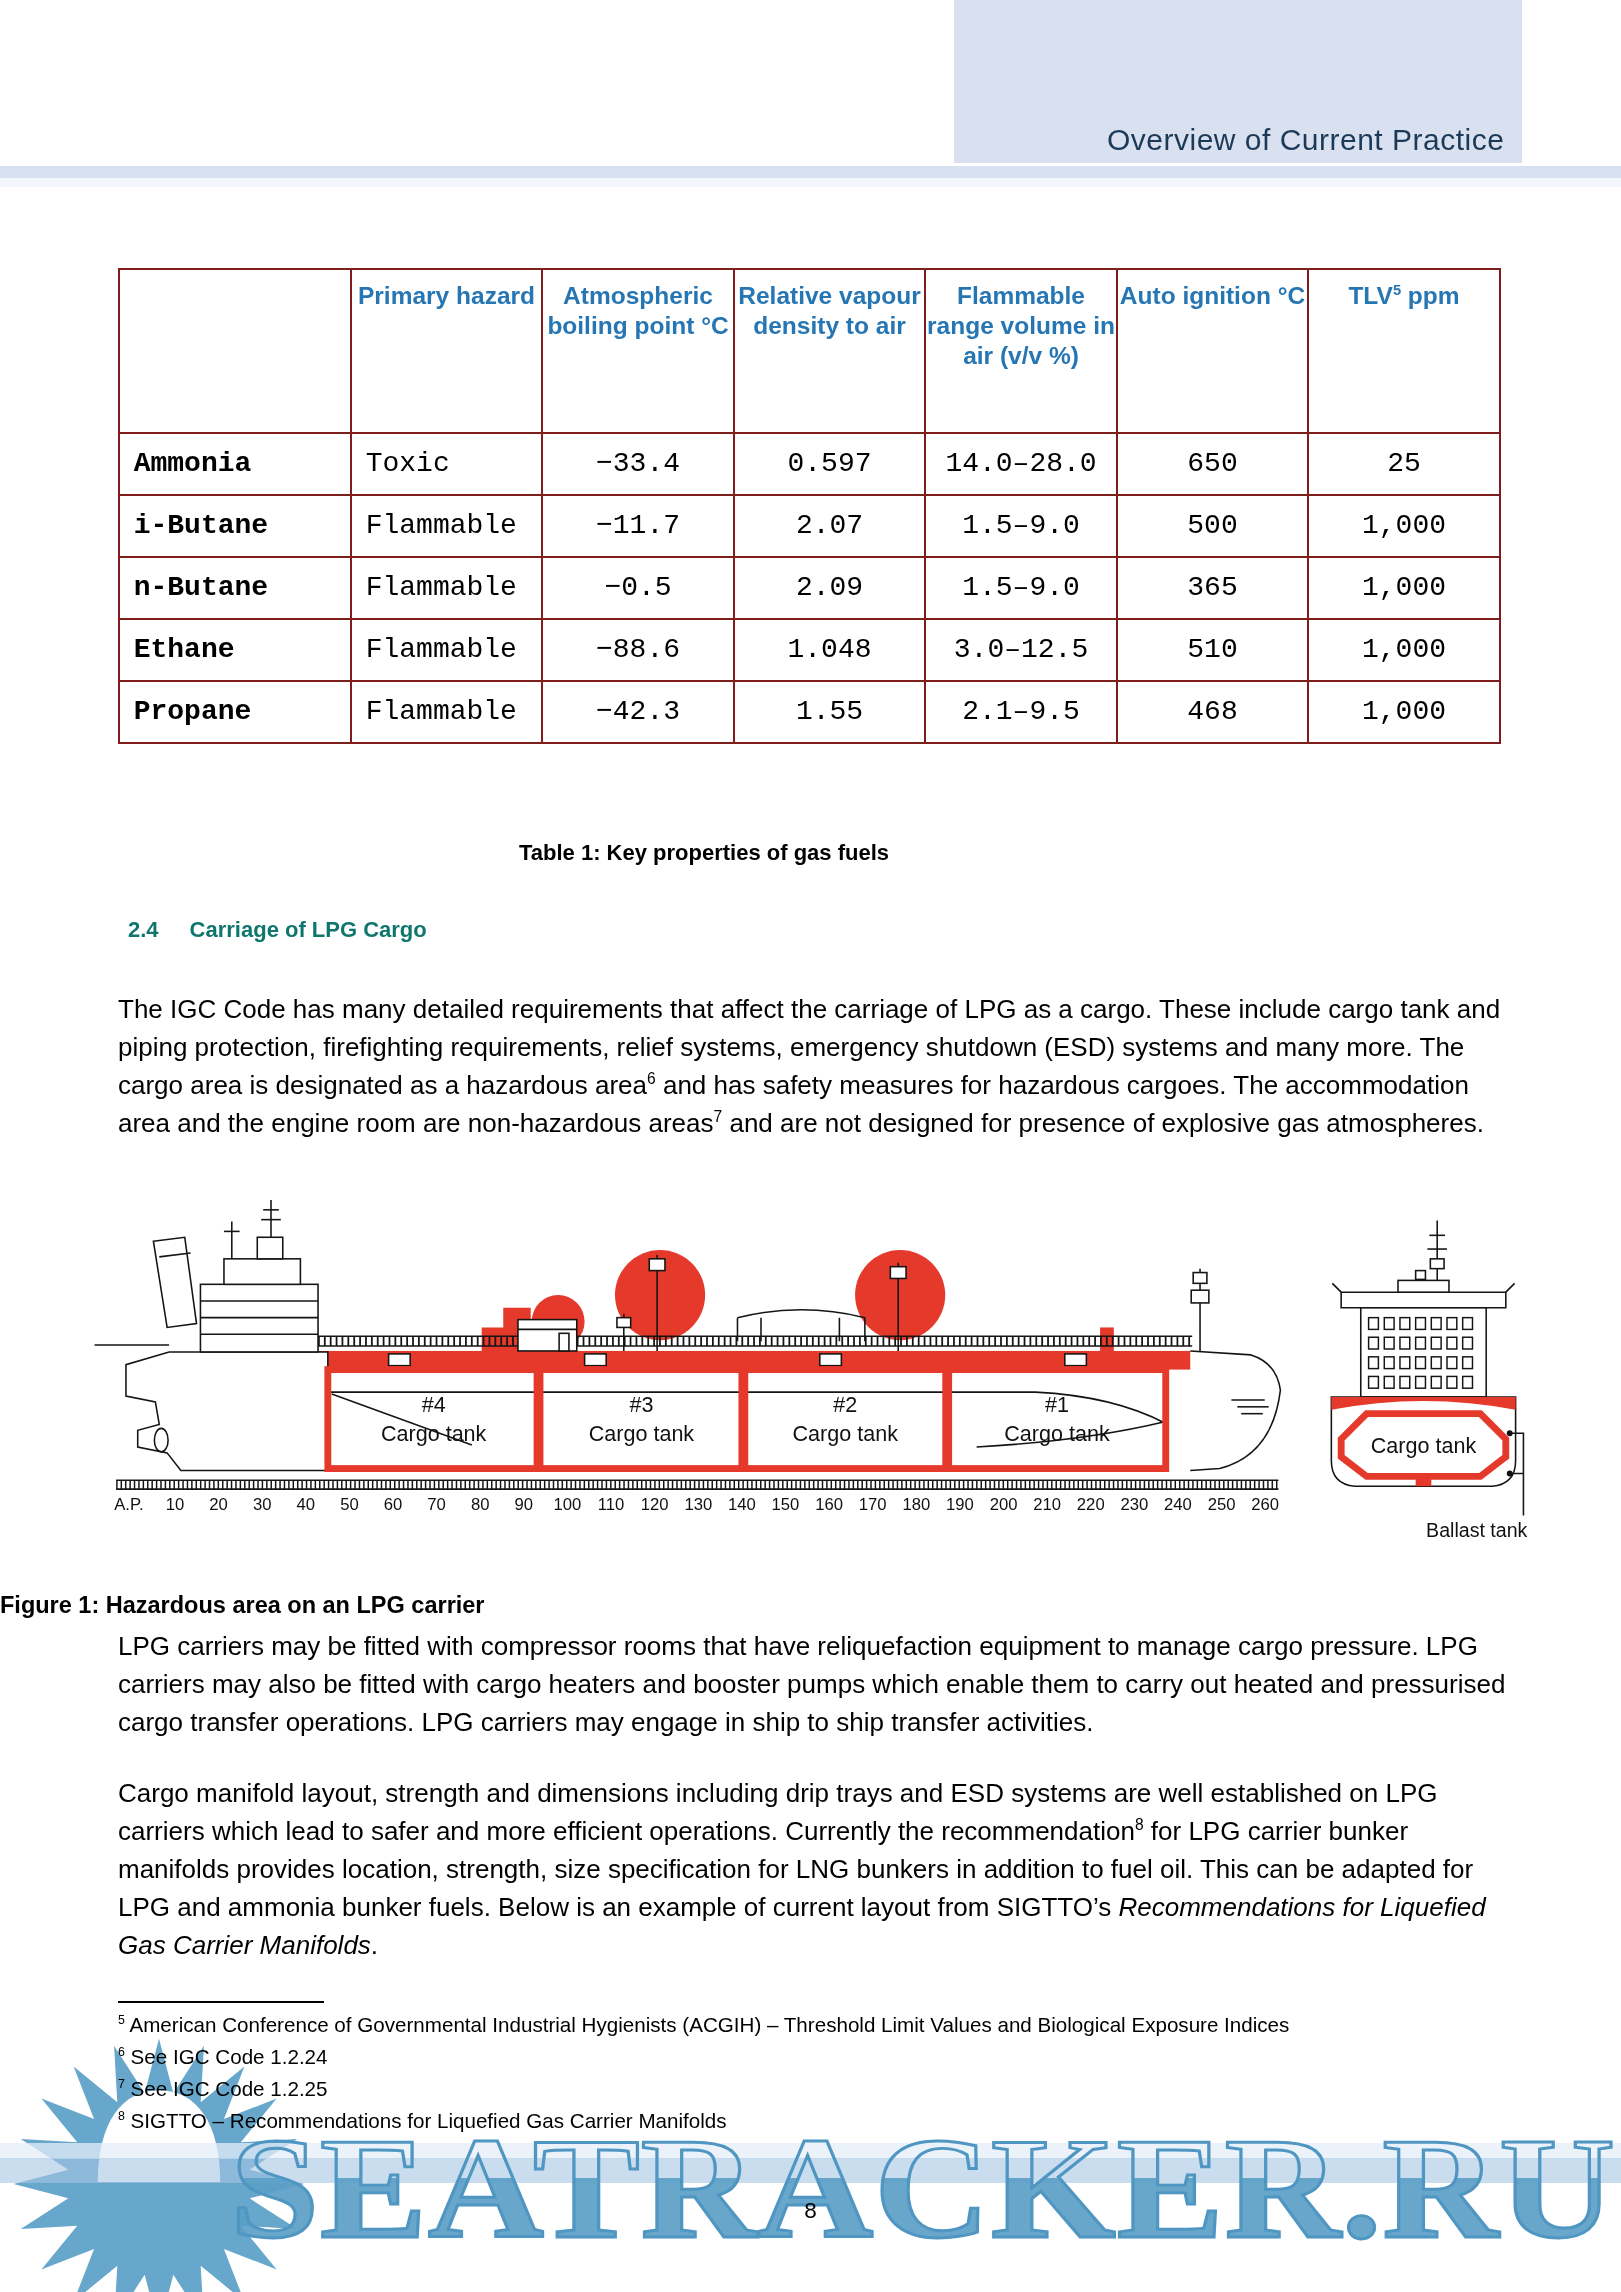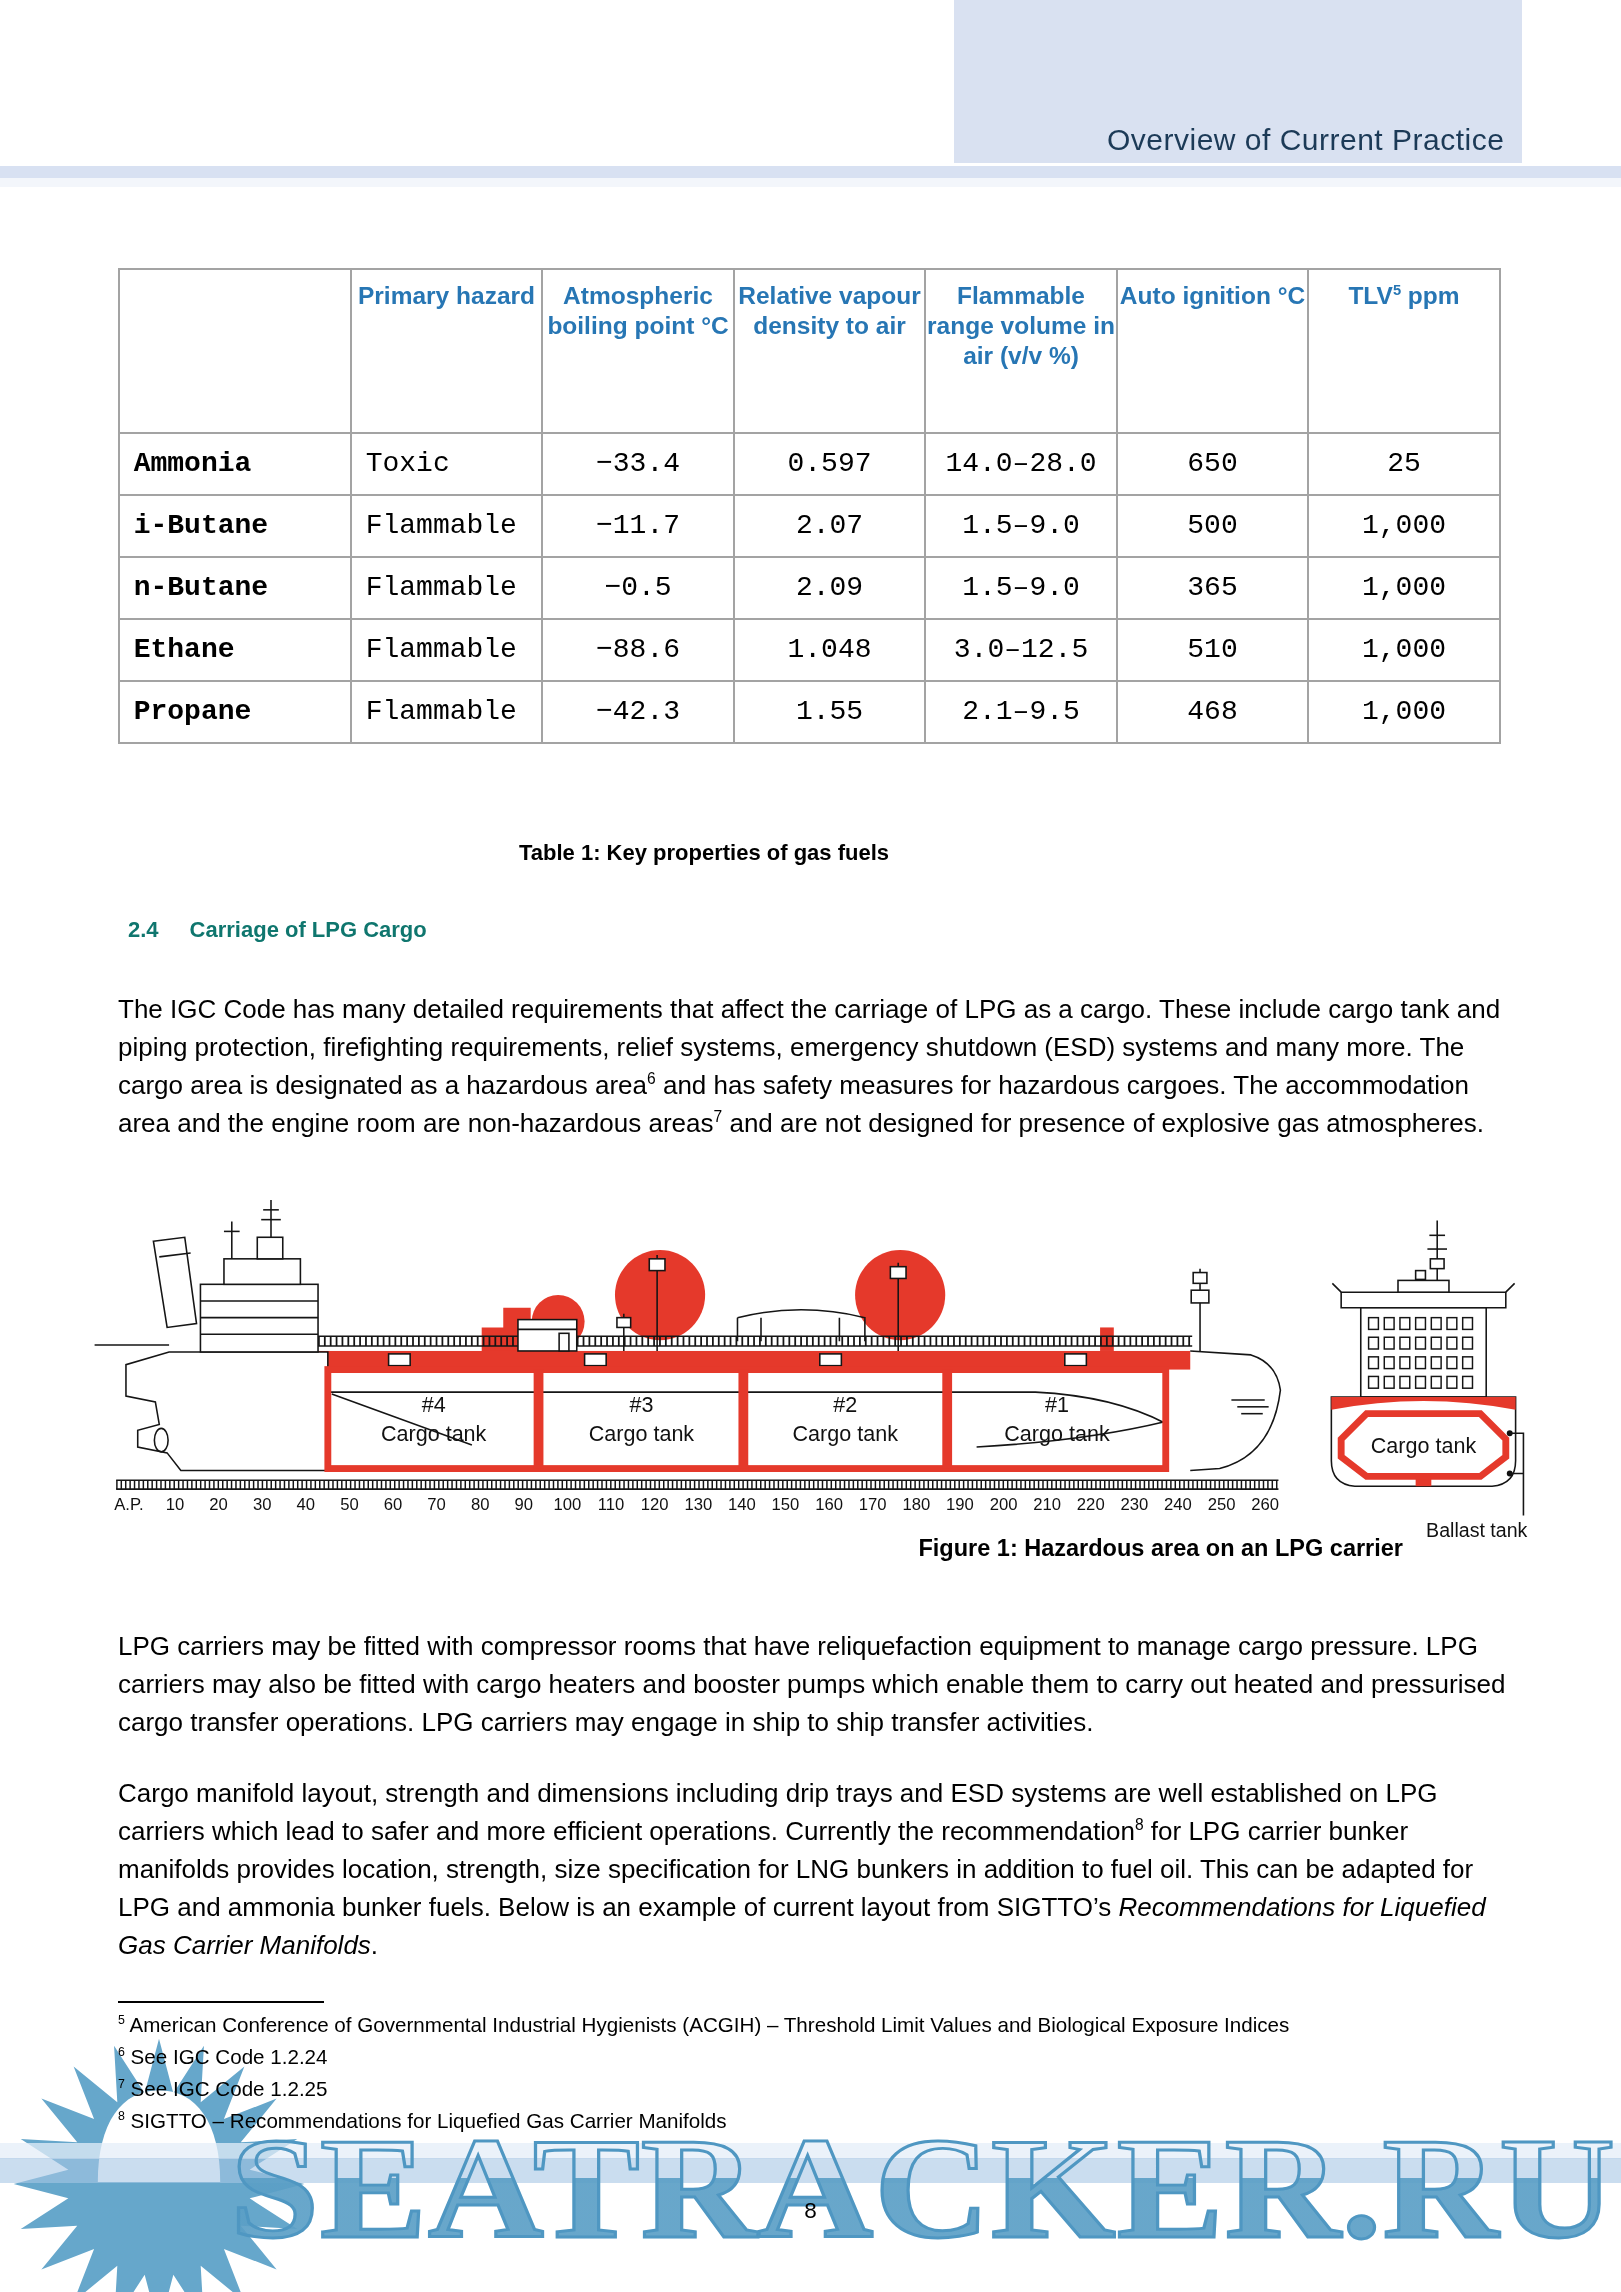--- a/index.html
+++ b/index.html
@@ -8,39 +8,39 @@
 
   
   .header-box{position:absolute;left:954px;top:0;width:568px;height:163px;background:#d9e1f1;}
   .header-title{position:absolute;right:17.6px;bottom:5.9px;font-size:30px;color:#1c3a57;letter-spacing:0.5px;white-space:nowrap;}
   .header-band{position:absolute;left:0;top:166px;width:1621px;height:12.7px;background:#d8e1f2;}
   .header-band2{position:absolute;left:0;top:178px;width:1621px;height:8.8px;background:#f3f6fb;}
 
   
   .proptable{position:absolute;left:118px;top:268px;border-collapse:collapse;table-layout:fixed;
              border:2.9px solid #000;background:#fff;}
-  .proptable th,.proptable td{border:2px solid #a3a3a3;font-family:"Liberation Sans",sans-serif;}
+  .proptable th,.proptable td{border:2px solid #7f1d1d;font-family:"Liberation Sans",sans-serif;}
   .proptable th{height:150px;vertical-align:top;padding-top:10.8px;text-align:center;
                 color:#2776b4;font-weight:bold;font-size:24.5px;line-height:30px;}
   .proptable td{height:58px;font-size:28px;font-family:Liberation Mono, monospace;}
   .proptable td.c0{font-weight:bold;text-align:left;padding-left:13.7px;}
   .proptable td.c1{text-align:left;padding-left:13.7px;}
   .proptable td.c2,.proptable td.c3,.proptable td.c4,.proptable td.c5,.proptable td.c6{text-align:center;}
   sup{font-size:60%;line-height:0;}
 
   .table-caption{position:absolute;left:0;top:840px;width:1408px;text-align:center;
                  font-weight:bold;font-size:22px;}
 
   .section-heading{position:absolute;left:128px;top:917px;font-size:22px;font-weight:bold;color:#0f766e;}
   .section-num{display:inline-block;margin-right:31px;}
 
   .para{position:absolute;left:118px;width:1396px;font-size:26px;line-height:38px;color:#000;}
   #p1{top:990px;} #p2{top:1627px;} #p3{top:1774px;}
 
-  .fig-caption{position:absolute;left:0;top:1535px;width:1403px;text-align:right;
+  .fig-caption{position:absolute;left:0;top:1592px;width:1403px;text-align:left;
                font-weight:bold;font-size:23.5px;}
 
   
   .figwrap{position:absolute;left:75px;top:1198px;width:1470px;height:351px;}
   .ln{fill:none;stroke:#151515;stroke-width:1.6;}
   .lnf{fill:#fff;stroke:#151515;stroke-width:1.6;}
   .red{fill:#e5392b;stroke:none;}
   .hatch{stroke:#151515;stroke-width:10;stroke-dasharray:1.8 4.2;}
   .hatch2{stroke:#151515;stroke-width:9;stroke-dasharray:1.5 3;}
   .tankbox{fill:none;stroke:#e5392b;stroke-width:7;}

